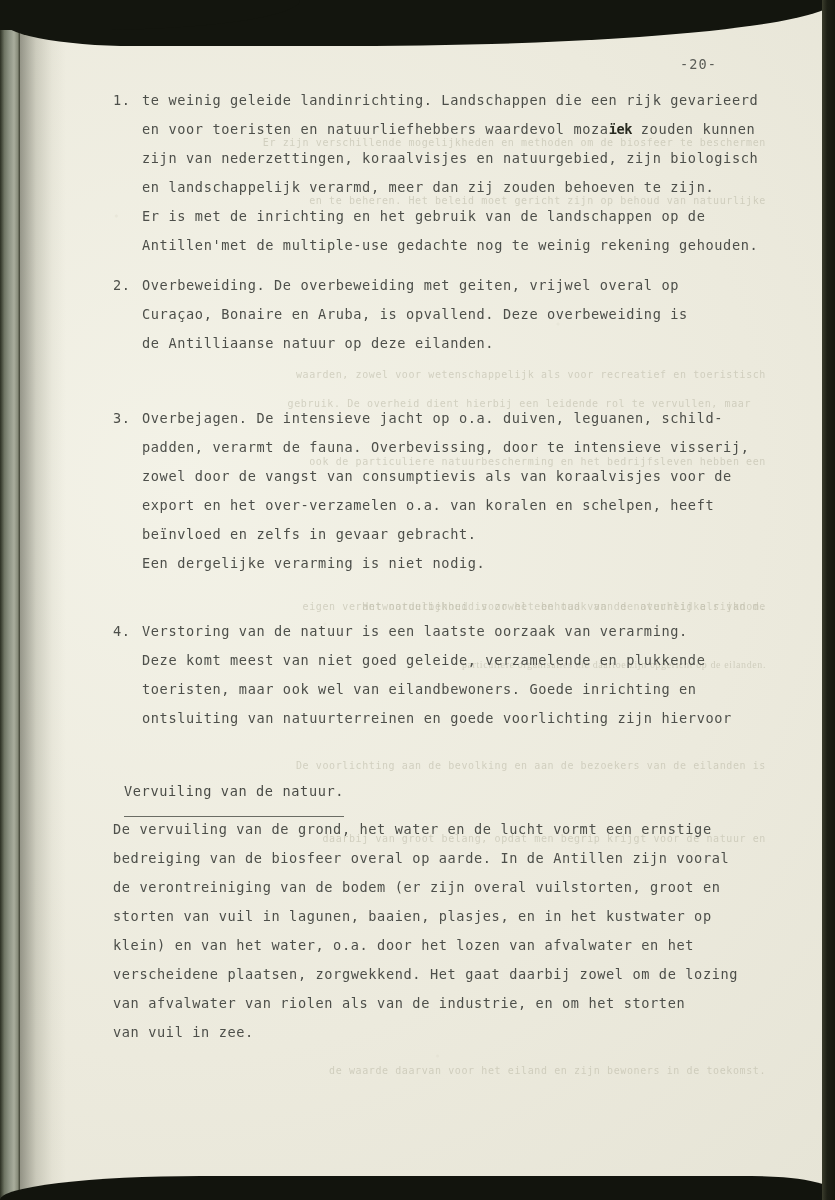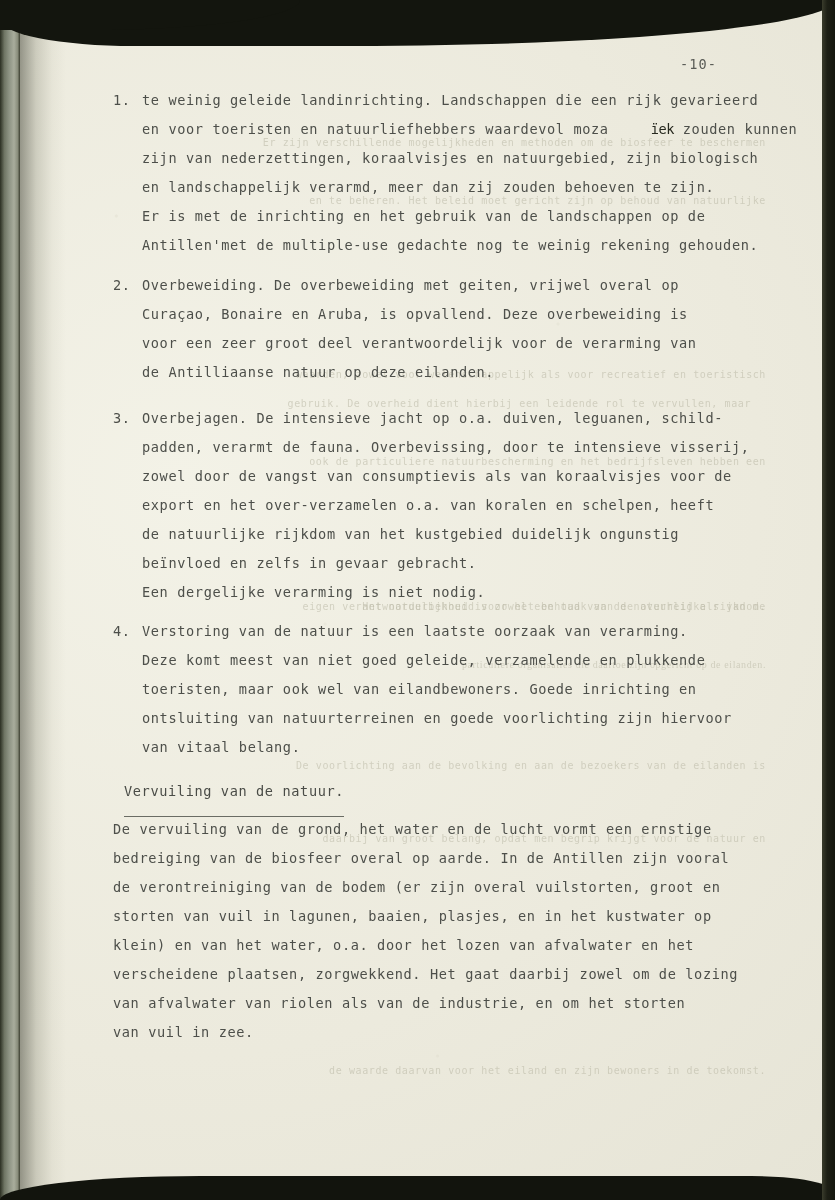--- a/index.html
+++ b/index.html
@@ -164,23 +164,22 @@
     color: #4a4c47;
     border-bottom: 1.4px solid #6a6c64;
     padding-bottom: 10px;
     display: inline-block;
   }
   .flow { position: absolute; left: 93px; width: 712px; }
 
   
   .strikeover {
     color: #27291f;
-    font-weight: normal;
+    font-weight: bold;
     letter-spacing: -.4px;
-    margin-left: 42px;
   }
 </style>
 </head>
 <body>
 
 <div id="page">
 
   <div class="scan-bg"></div>
 
   <div class="paper">
@@ -195,54 +194,51 @@
       <div class="bleed" style="left:46px; top:592px;">eigen verantwoordelijkheid voor het behoud van de natuurlijke rijkdom.</div>
       <div class="bleed" style="left:46px; top:592px;">Het natuurbehoud is zowel een taak van de overheid als van de</div>
       <div class="bleed" style="left:46px; top:650px;font-family:Liberation Serif, serif;">particuliere organisaties die daartoe zijn opgericht op de eilanden.</div>
       <div class="bleed" style="left:46px; top:751px;">De voorlichting aan de bevolking en aan de bezoekers van de eilanden is</div>
       <div class="bleed" style="left:46px; top:824px;">daarbij van groot belang, opdat men begrip krijgt voor de natuur en</div>
       <div class="bleed" style="left:46px; top:1056px;">de waarde daarvan voor het eiland en zijn bewoners in de toekomst.</div>
     </div>
 
     <div class="sheet-text">
 
-      <div class="folio">-10-</div>
+      <div class="folio">-20-</div>
 
       <div class="block item" style="top:86px;">
         <div class="line first"><span class="marker">1.</span><span>te weinig geleide landinrichting. Landschappen die een rijk gevarieerd</span></div>
         <div class="line">en voor toeristen en natuurliefhebbers waardevol moza<span class="strikeover">ïek</span> zouden kunnen</div>
         <div class="line">zijn van nederzettingen, koraalvisjes en natuurgebied, zijn biologisch</div>
         <div class="line">en landschappelijk verarmd, meer dan zij zouden behoeven te zijn.</div>
         <div class="line">Er is met de inrichting en het gebruik van de landschappen op de</div>
         <div class="line">Antillen'met de multiple-use gedachte nog te weinig rekening gehouden.</div>
       </div>
 
       <div class="block item" style="top:271px;">
         <div class="line first"><span class="marker">2.</span><span>Overbeweiding. De overbeweiding met geiten, vrijwel overal op</span></div>
         <div class="line">Curaçao, Bonaire en Aruba, is opvallend. Deze overbeweiding is</div>
-        <div class="line">voor een zeer groot deel verantwoordelijk voor de verarming van</div>
         <div class="line">de Antilliaanse natuur op deze eilanden.</div>
       </div>
 
       <div class="block item" style="top:404px;">
         <div class="line first"><span class="marker">3.</span><span>Overbejagen. De intensieve jacht op o.a. duiven, leguanen, schild-</span></div>
         <div class="line">padden, verarmt de fauna. Overbevissing, door te intensieve visserij,</div>
         <div class="line">zowel door de vangst van consumptievis als van koraalvisjes voor de</div>
         <div class="line">export en het over-verzamelen o.a. van koralen en schelpen, heeft</div>
-        <div class="line">de natuurlijke rijkdom van het kustgebied duidelijk ongunstig</div>
         <div class="line">beïnvloed en zelfs in gevaar gebracht.</div>
         <div class="line">Een dergelijke verarming is niet nodig.</div>
       </div>
 
       <div class="block item" style="top:617px;">
         <div class="line first"><span class="marker">4.</span><span>Verstoring van de natuur is een laatste oorzaak van verarming.</span></div>
         <div class="line">Deze komt meest van niet goed geleide, verzamelende en plukkende</div>
         <div class="line">toeristen, maar ook wel van eilandbewoners. Goede inrichting en</div>
         <div class="line">ontsluiting van natuurterreinen en goede voorlichting zijn hiervoor</div>
-        <div class="line">van vitaal belang.</div>
       </div>
 
       <div class="heading" style="top:777px;">Vervuiling van de natuur.</div>
 
       <div class="flow" style="top:815px;">
         <div class="line">De vervuiling van de grond, het water en de lucht vormt een ernstige</div>
         <div class="line">bedreiging van de biosfeer overal op aarde. In de Antillen zijn vooral</div>
         <div class="line">de verontreiniging van de bodem (er zijn overal vuilstorten, groot en</div>
         <div class="line">storten van vuil in lagunen, baaien, plasjes, en in het kustwater op</div>
         <div class="line">klein) en van het water, o.a. door het lozen van afvalwater en het</div>

